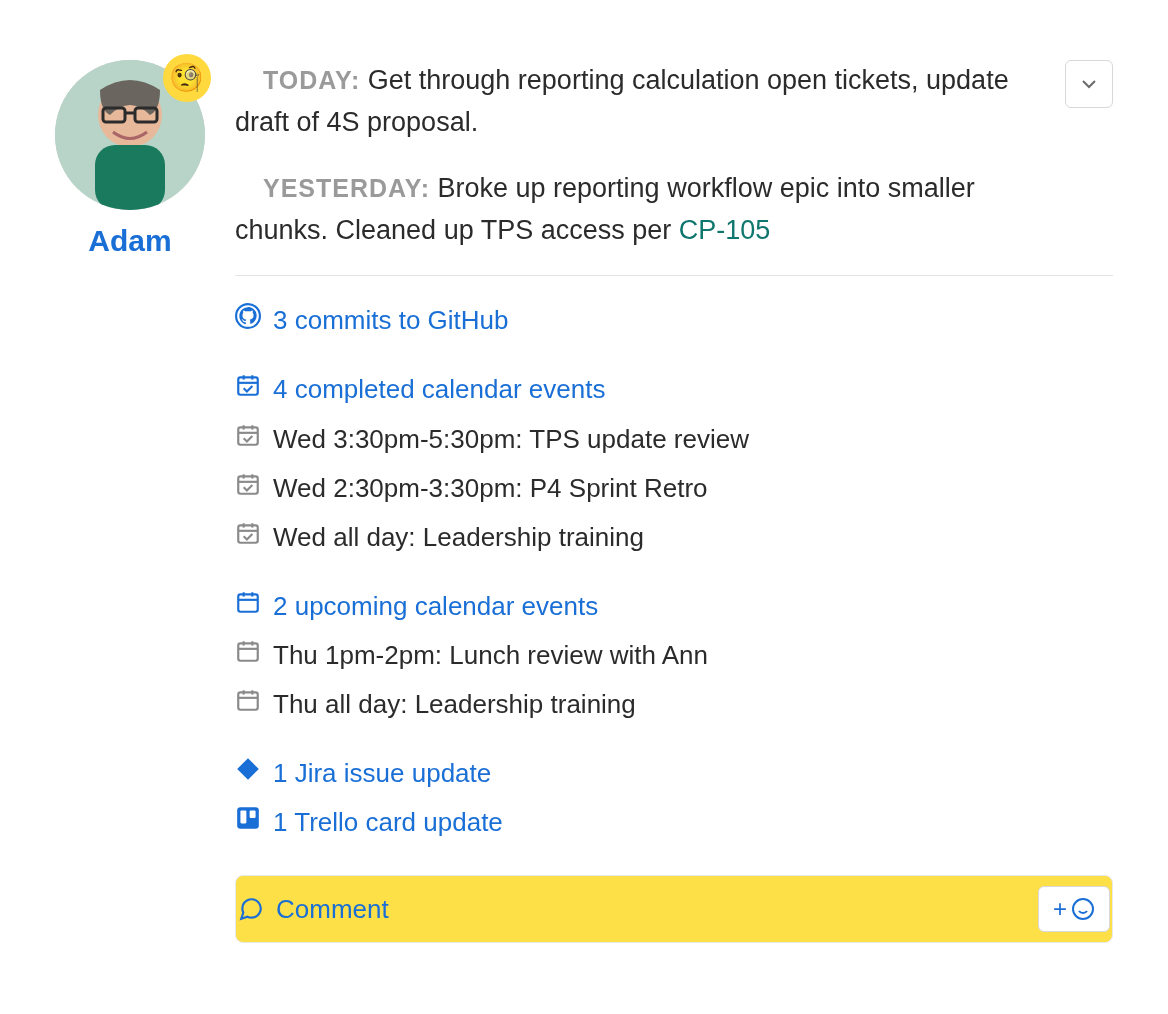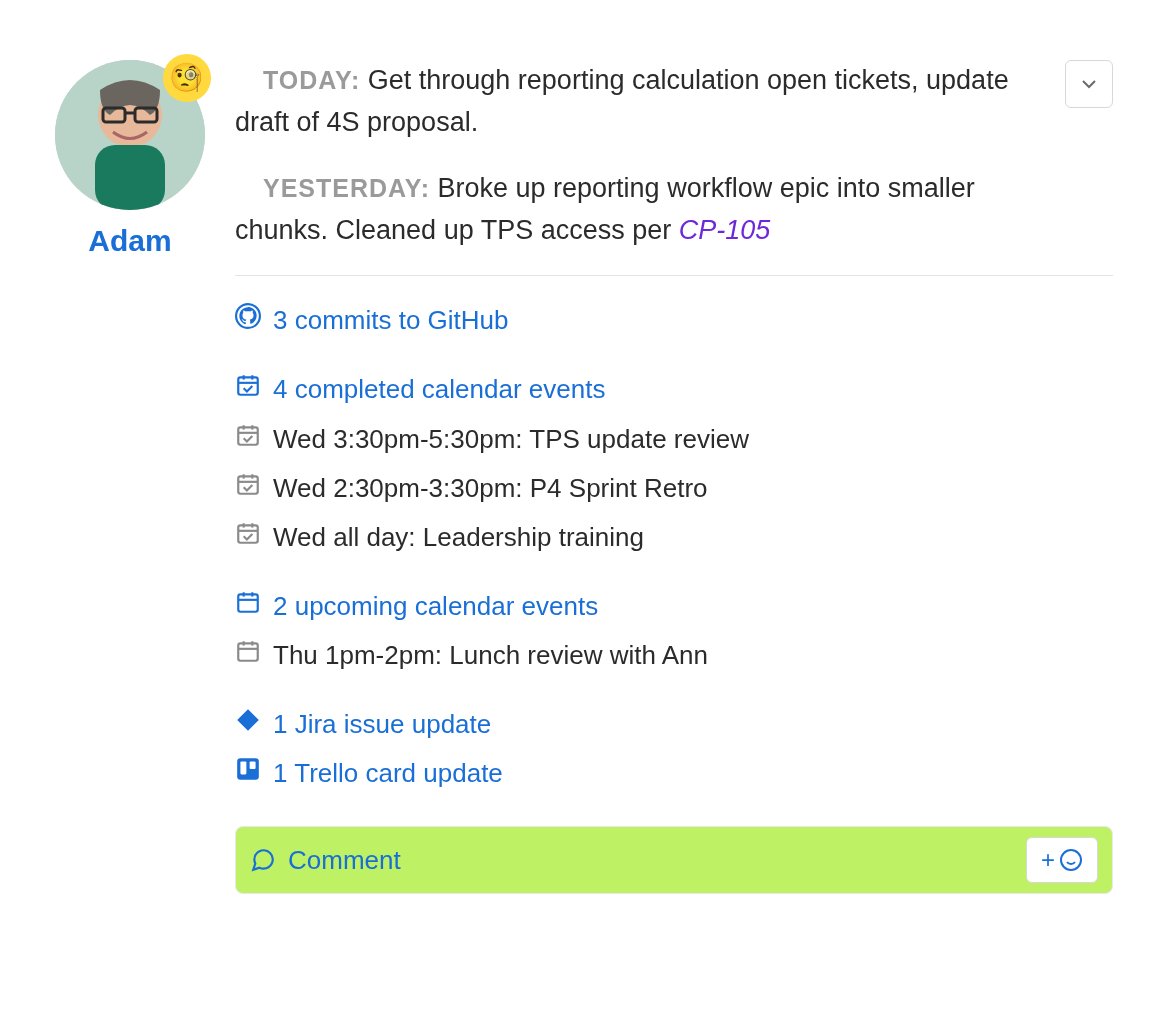--- a/index.html
+++ b/index.html
@@ -30,35 +30,35 @@
   position: absolute; top: 0; right: 0;
   width: 48px; height: 48px;
   border: 1px solid #d8d8d8; border-radius: 6px;
   background: #fff; display: flex; align-items: center; justify-content: center;
   cursor: pointer;
 }
 .dropdown-btn svg { width: 16px; height: 16px; fill: #6b6b6b; }
 .updates { padding-right: 70px; }
 .update-block { font-size: 27px; line-height: 1.55; margin-bottom: 24px; color: #2b2b2b; }
 .day-label { color: #9a9a9a; font-weight: 600; letter-spacing: 1px; font-size: 25px; margin-left: 28px; }
-.ticket-link { color: #6d28d9; cursor: pointer; font-style: italic; }
+.ticket-link { color: #0f766e; cursor: pointer; }
 .divider { border: none; border-top: 1px solid #e4e4e4; margin: 6px 0 20px 0; }
 .activity-section { margin-bottom: 20px; }
 .activity-row {
   display: flex; align-items: flex-start; gap: 12px;
   font-size: 26px; line-height: 1.35; padding: 7px 0;
 }
 .activity-row.link { color: #1a6fd6; cursor: pointer; }
 .activity-row.plain { color: #2b2b2b; }
 .act-icon { width: 26px; height: 26px; flex-shrink: 0; display: inline-flex; align-items: center; justify-content: center; }
 .act-icon svg { width: 26px; height: 26px; }
 .comment-bar {
   display: flex; align-items: center; gap: 10px;
-  background: #bef264; border: 1px solid #e8e9eb;
-  border-radius: 8px; padding: 10px 14px; margin-top: 28px;
+  background: #fde047; border: 1px solid #e8e9eb;
+  border-radius: 8px; padding: 10px 2px; margin-top: 28px;
 }
 .comment-left { display: flex; align-items: center; gap: 12px; color: #1a6fd6; font-size: 26px; cursor: pointer; flex: 1; }
 .comment-left svg { width: 26px; height: 26px; }
 .reaction-btn {
   width: 72px; height: 46px; border: 1px solid #d8d8d8; border-radius: 6px;
   background: #fff; display: flex; align-items: center; justify-content: center;
   gap: 4px; cursor: pointer; color: #1a6fd6; font-size: 24px; font-weight: 500;
 }
 .reaction-btn svg { width: 24px; height: 24px; }
 </style>
@@ -184,20 +184,31 @@
         <span class="act-icon">
           <svg viewBox="0 0 24 24" fill="none" stroke="#8a8a8a" stroke-width="2">
               <rect x="3" y="5" width="18" height="16" rx="2"></rect>
               <line x1="3" y1="10" x2="21" y2="10"></line>
               <line x1="8" y1="3" x2="8" y2="7"></line>
               <line x1="16" y1="3" x2="16" y2="7"></line>
             </svg>
         </span>
         <span>Thu 1pm-2pm: Lunch review with Ann</span>
       </div>
+      <div class="activity-row plain">
+        <span class="act-icon">
+          <svg viewBox="0 0 24 24" fill="none" stroke="#8a8a8a" stroke-width="2">
+              <rect x="3" y="5" width="18" height="16" rx="2"></rect>
+              <line x1="3" y1="10" x2="21" y2="10"></line>
+              <line x1="8" y1="3" x2="8" y2="7"></line>
+              <line x1="16" y1="3" x2="16" y2="7"></line>
+            </svg>
+        </span>
+        <span>Thu all day: Leadership training</span>
+      </div>
     </div>
 
     <div class="activity-section">
       <div class="activity-row link">
         <span class="act-icon">
           <svg viewBox="0 0 24 24">
               <path d="M12 2 L22 12 L12 22 L2 12 Z M12 7 L17 12 L12 17 L7 12 Z" fill="#1a6fd6"></path>
             </svg>
         </span>
         <span>1 Jira issue update</span>

